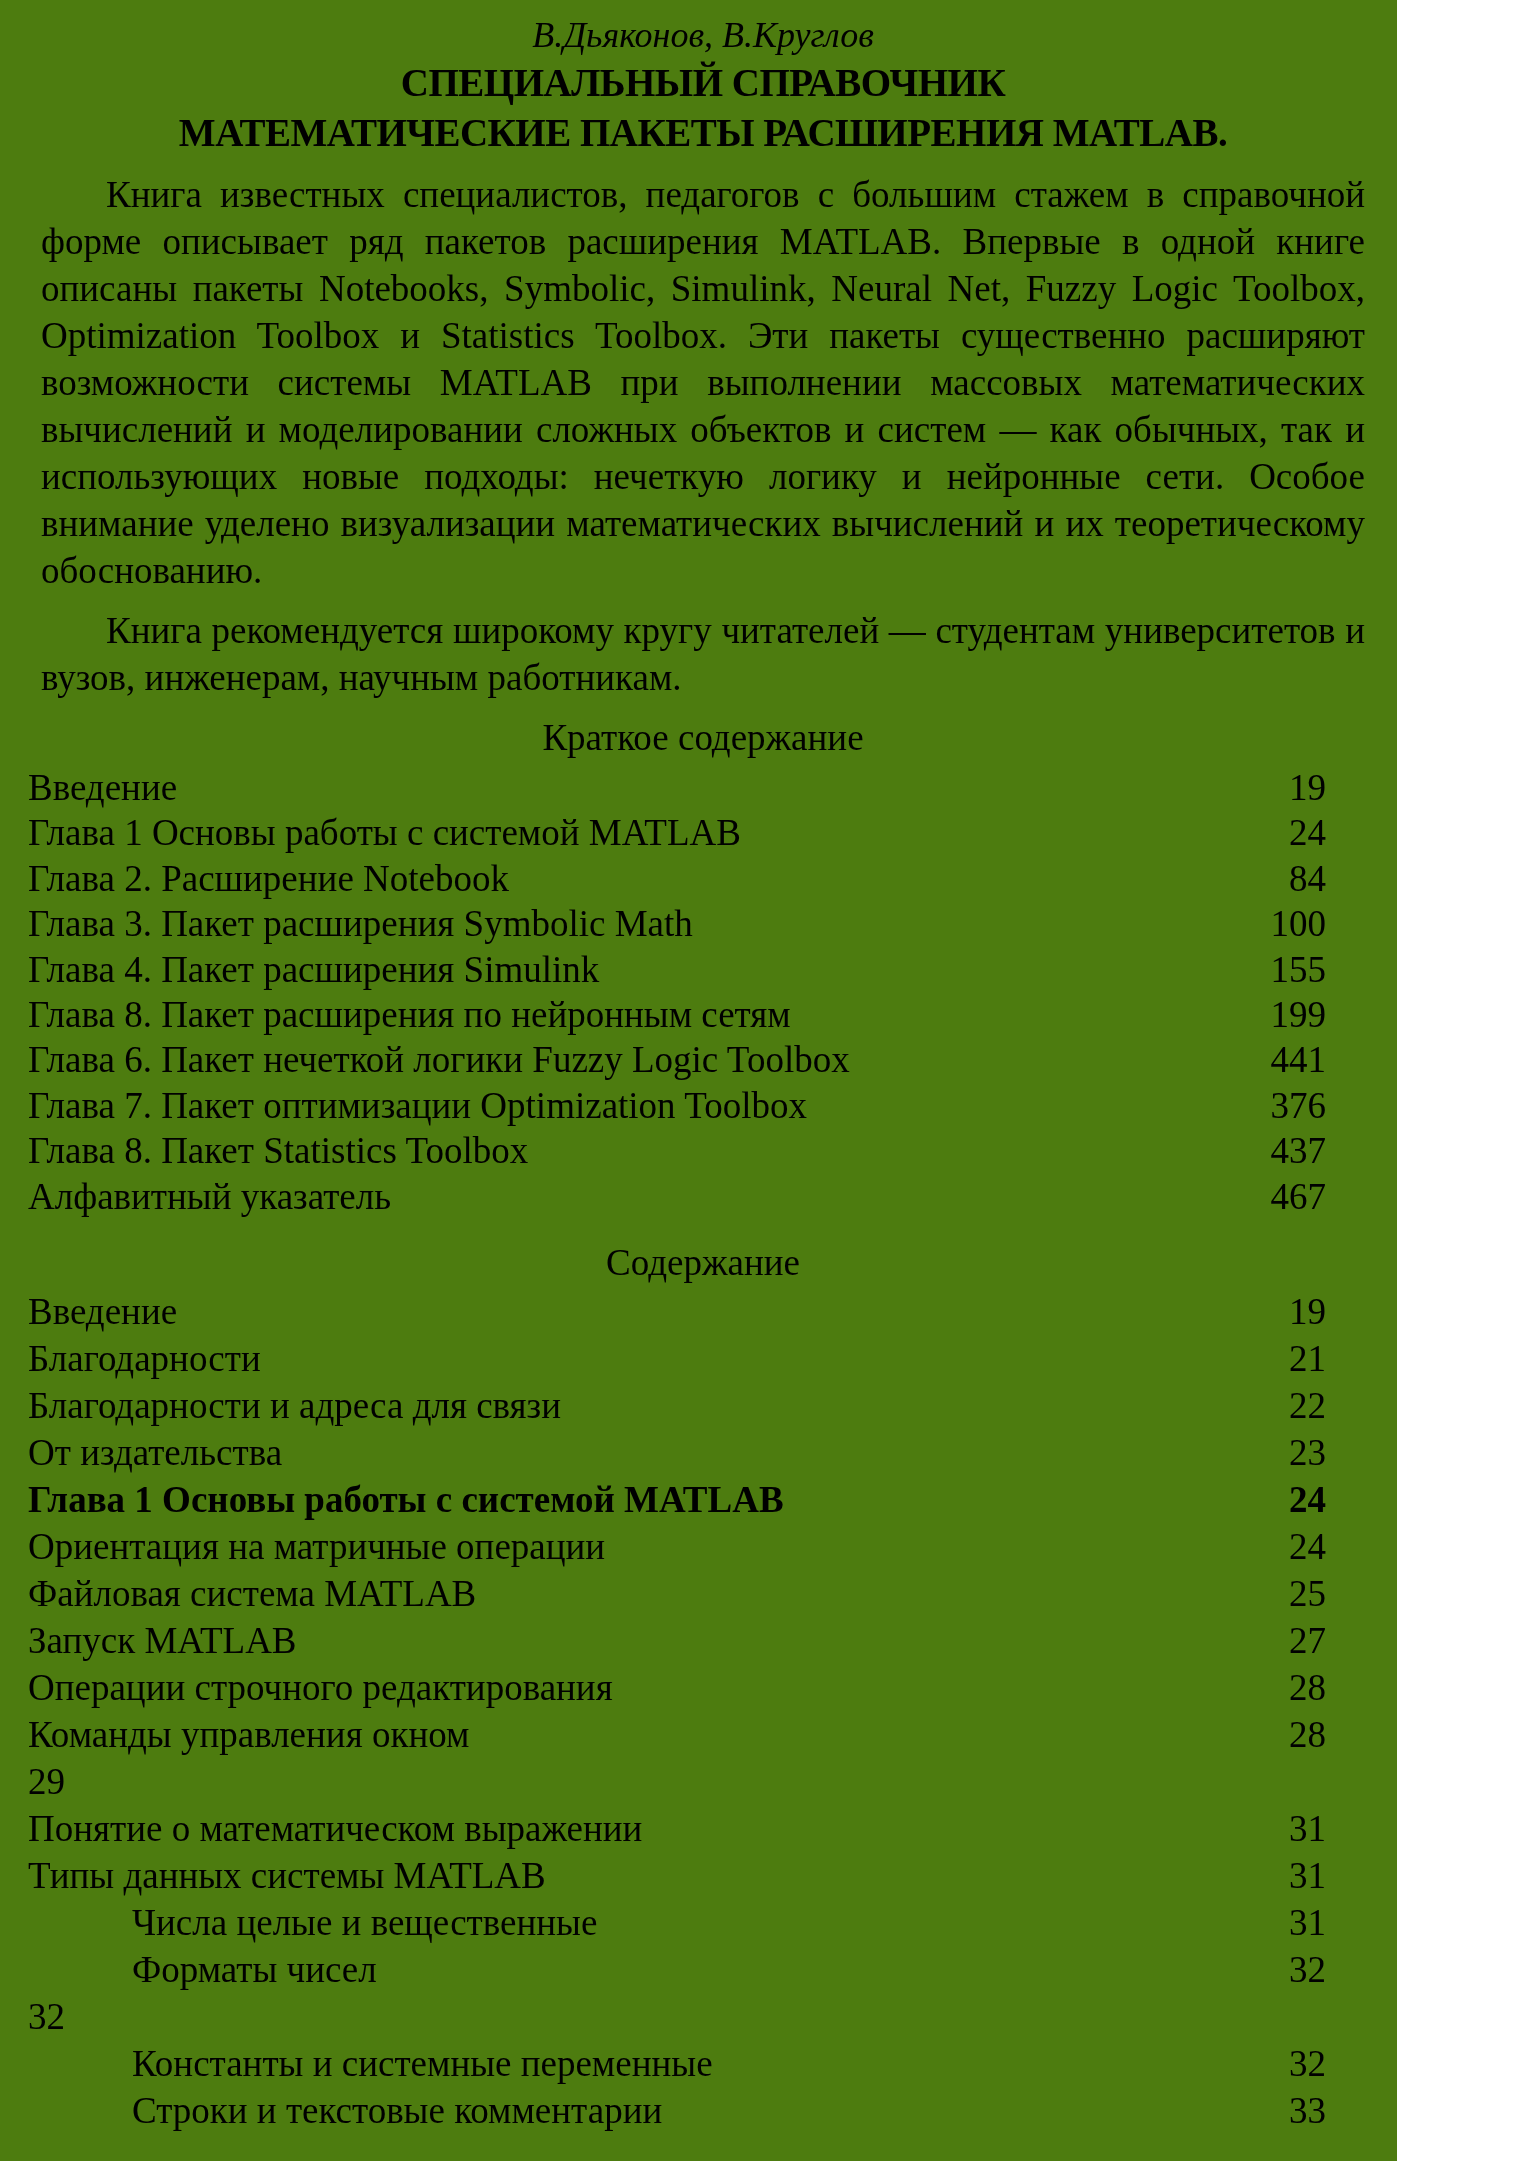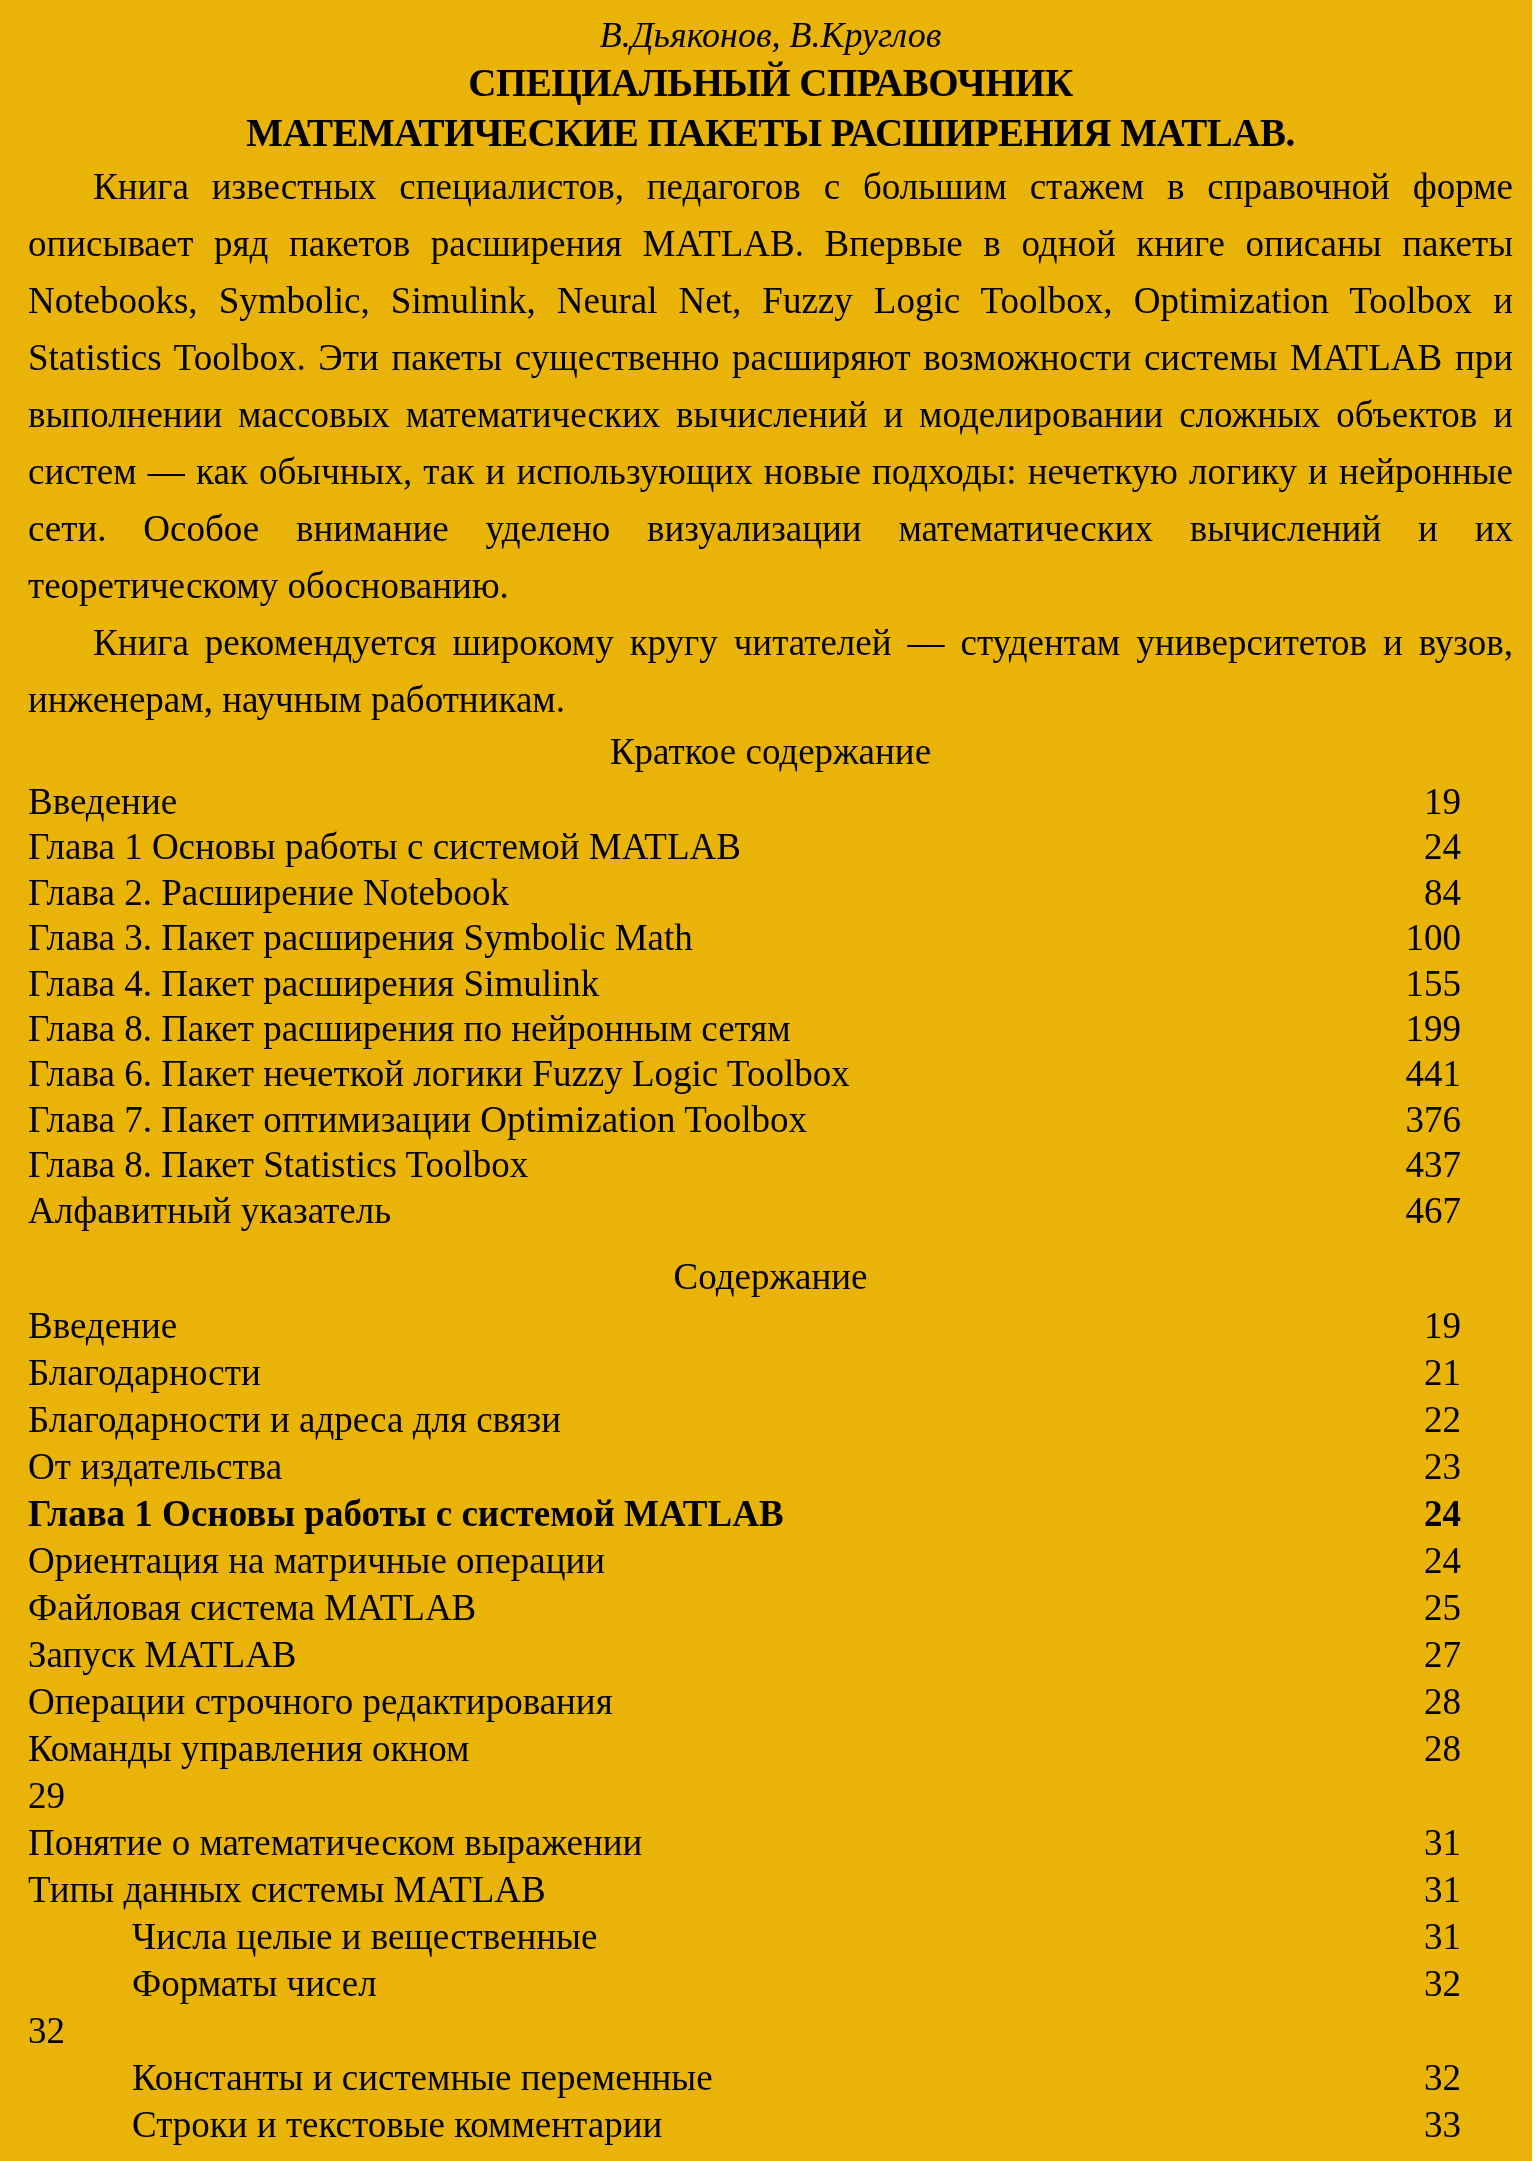--- a/index.html
+++ b/index.html
@@ -9,43 +9,43 @@
   }
   body {
     width: 1539px;
     height: 2161px;
     color: #000000;
     font-family: "Liberation Serif", "DejaVu Serif", serif;
     overflow: hidden;
   }
   .page {
     box-sizing: border-box;
-    width: 1532px;
+    width: 1397px;
     height: 2161px;
     padding: 12px 19px 0 28px;
-    background: #eab308;
+    background: #4d7c0f;
   }
   .author-line {
     text-align: center;
     font-style: italic;
     font-size: 36px;
     line-height: 46px;
   }
   .title-line {
     text-align: center;
     font-weight: bold;
     font-size: 39px;
     line-height: 50px;
     letter-spacing: -0.5px;
     margin: 0;
   }
   .para {
-    margin: 0;
+    margin: 13px;
     font-size: 37px;
-    line-height: 57px;
+    line-height: 47px;
     text-align: justify;
     text-indent: 65px;
   }
   .section-heading {
     text-align: center;
     font-size: 37px;
     line-height: 47px;
     font-weight: normal;
     margin: 0;
   }

